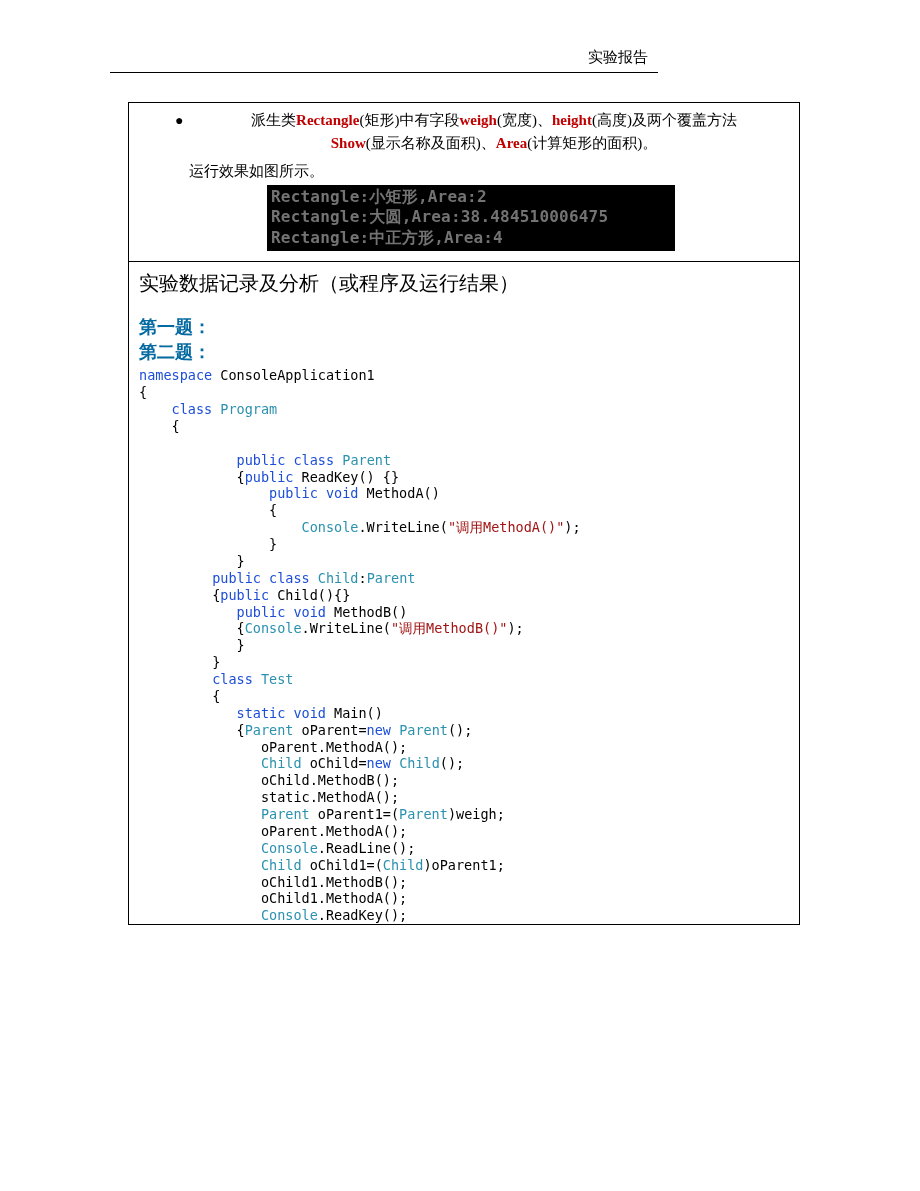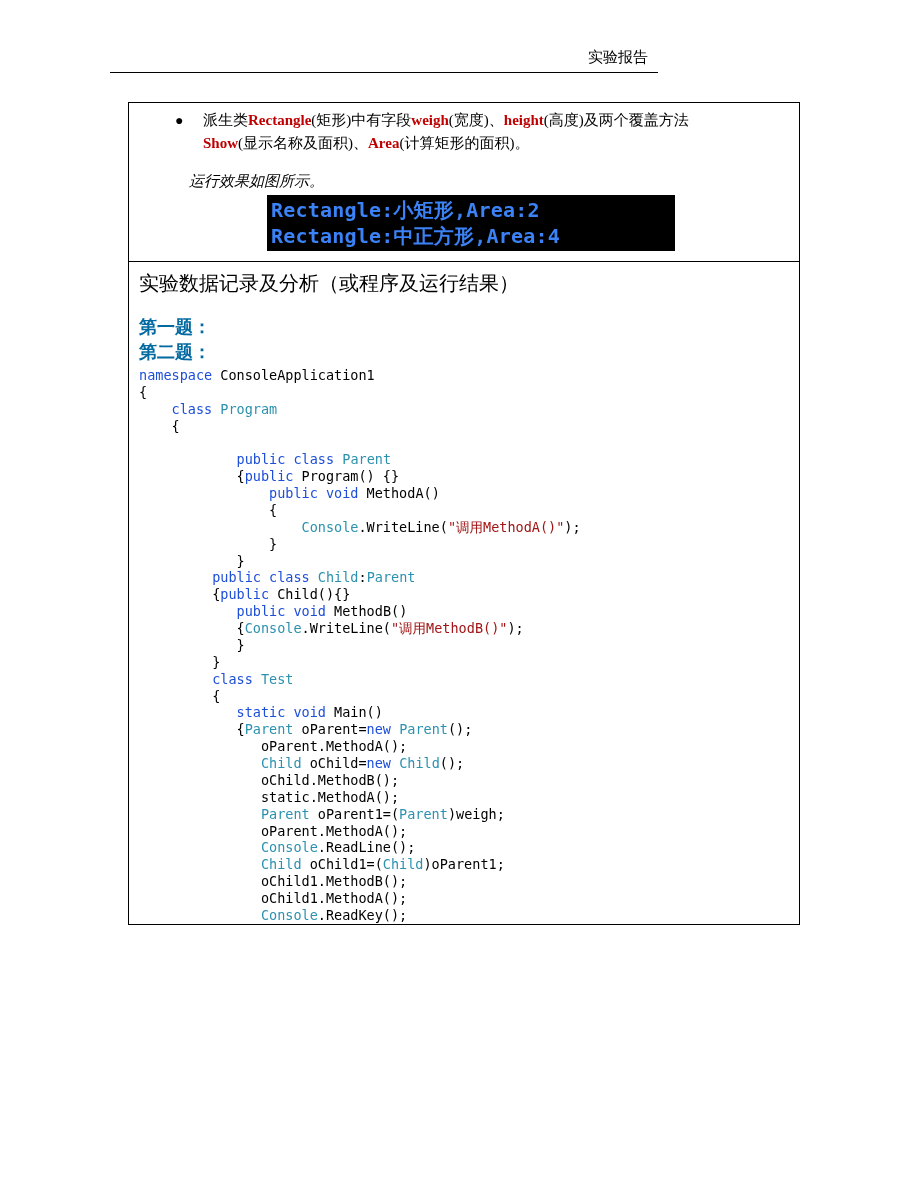--- a/index.html
+++ b/index.html
@@ -44,43 +44,43 @@
     box-sizing: border-box;
   }
   .section:last-child {
     border-bottom: none;
   }
   .bullets {
     padding-left: 64px;
     padding-right: 4px;
     line-height: 1.55;
     font-size: 15px;
+    text-align: center;
   }
   .bullet {
     position: relative;
     margin-bottom: 0;
   }
   .bullet::before {
     content: "●";
     position: absolute;
     left: -28px;
     top: 1px;
     font-size: 14px;
   }
   .run-note {
     padding-left: 50px;
-    margin-top: 16px;
-    font-style: italic;
+    margin-top: 6px;
   }
   .redb { color: #c00000; font-family: "Times New Roman", serif; font-weight: bold; }
   .console-box {
     background: #000;
-    color: #3b82f6;
+    color: #737373;
     font-family: "SimSun", "NSimSun", monospace;
-    font-size: 20px;
+    font-size: 16px;
     line-height: 1.3;
     width: 400px;
     margin: 4px auto 2px 128px;
     padding: 2px 4px;
     font-weight: bold;
     letter-spacing: 0.2px;
   }
   .sec2-title {
     font-size: 20px;
     font-weight: normal;
@@ -124,37 +124,38 @@
           <span class="redb">Show</span><span>(显示名称及面积)、</span><span class="redb">Area</span><span>(计算矩形的面积)。</span>
         </div>
 
 
 
       </div>
       <div class="run-note">运行效果如图所示。</div>
 
       <div class="console-box">
         <div>Rectangle:小矩形,Area:2</div>
+        <div>Rectangle:大圆,Area:38.484510006475</div>
         <div>Rectangle:中正方形,Area:4</div>
       </div>
     </div>
 
     <div class="section" style="padding-bottom:0;">
       <div class="sec2-title">实验数据记录及分析（或程序及运行结果）</div>
 
       <div class="q-label">第一题：</div>
       <div class="q-label">第二题：</div>
 
 <div class="code"><span class="kw">namespace</span><span> ConsoleApplication1</span>
 <span>{</span>
 <span>    </span><span class="kw">class</span><span> </span><span class="typ">Program</span>
 <span>    {</span>
 <span></span>
 <span>            </span><span class="kw">public</span><span> </span><span class="kw">class</span><span> </span><span class="typ">Parent</span>
-<span>            {</span><span class="kw">public</span><span> Program() {}</span>
+<span>            {</span><span class="kw">public</span><span> ReadKey() {}</span>
 <span>                </span><span class="kw">public</span><span> </span><span class="kw">void</span><span> MethodA()</span>
 <span>                {</span>
 <span>                    </span><span class="typ">Console</span><span>.WriteLine(</span><span class="str">"调用MethodA()"</span><span>);</span>
 <span>                }</span>
 <span>            }</span>
 <span>         </span><span class="kw">public</span><span> </span><span class="kw">class</span><span> </span><span class="typ">Child</span><span>:</span><span class="typ">Parent</span>
 <span>         {</span><span class="kw">public</span><span> Child(){}</span>
 <span>            </span><span class="kw">public</span><span> </span><span class="kw">void</span><span> MethodB()</span>
 <span>            {</span><span class="typ">Console</span><span>.WriteLine(</span><span class="str">"调用MethodB()"</span><span>);</span>
 <span>            }</span>

